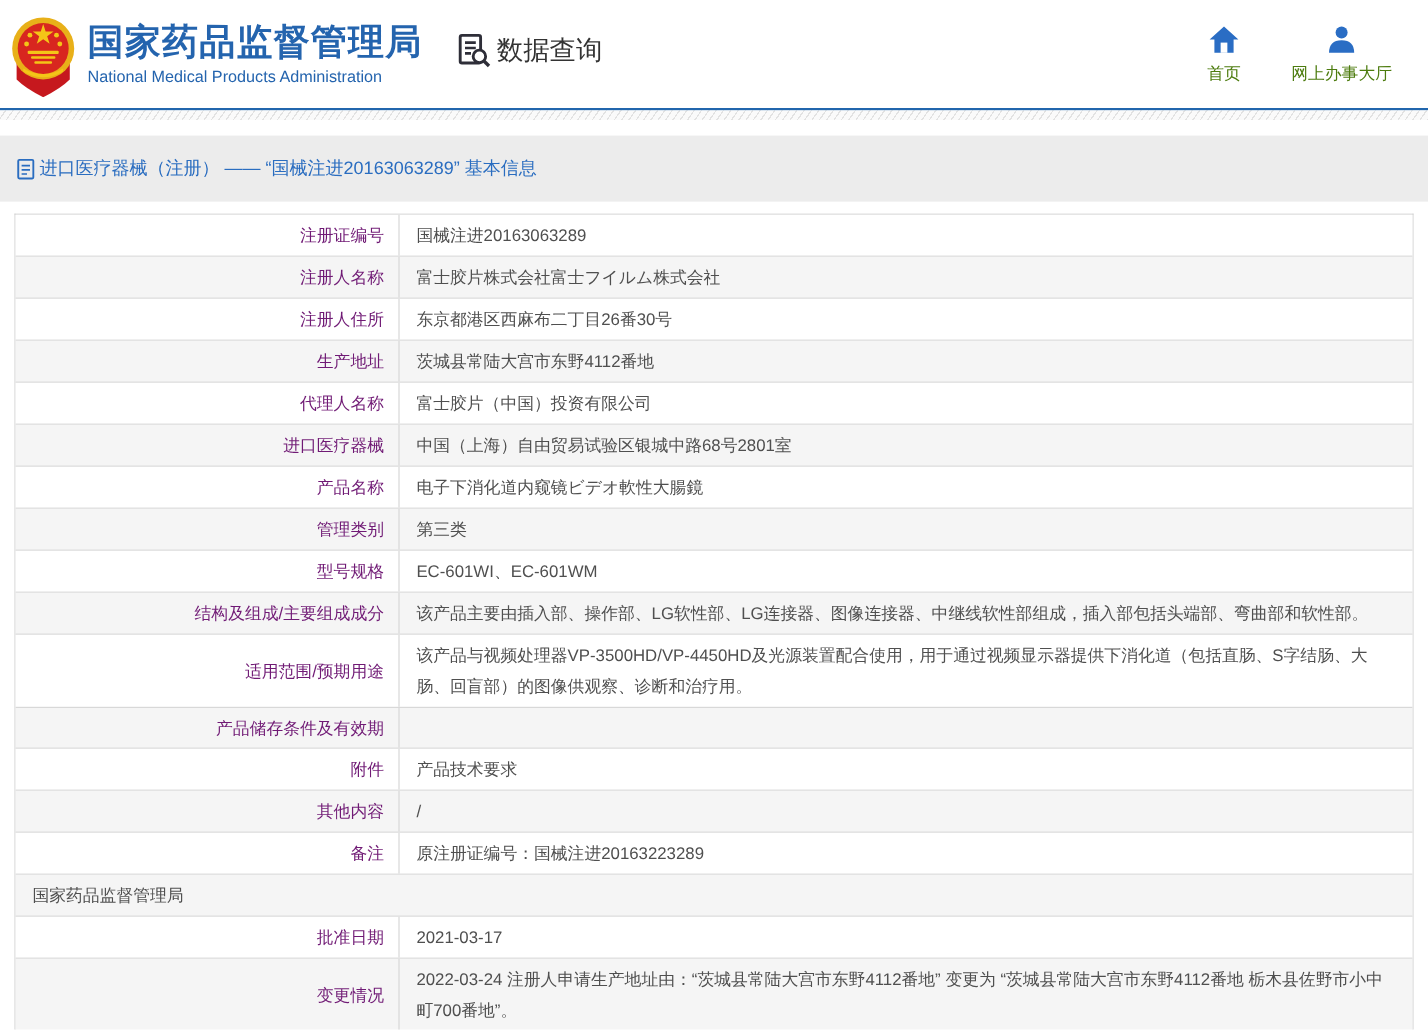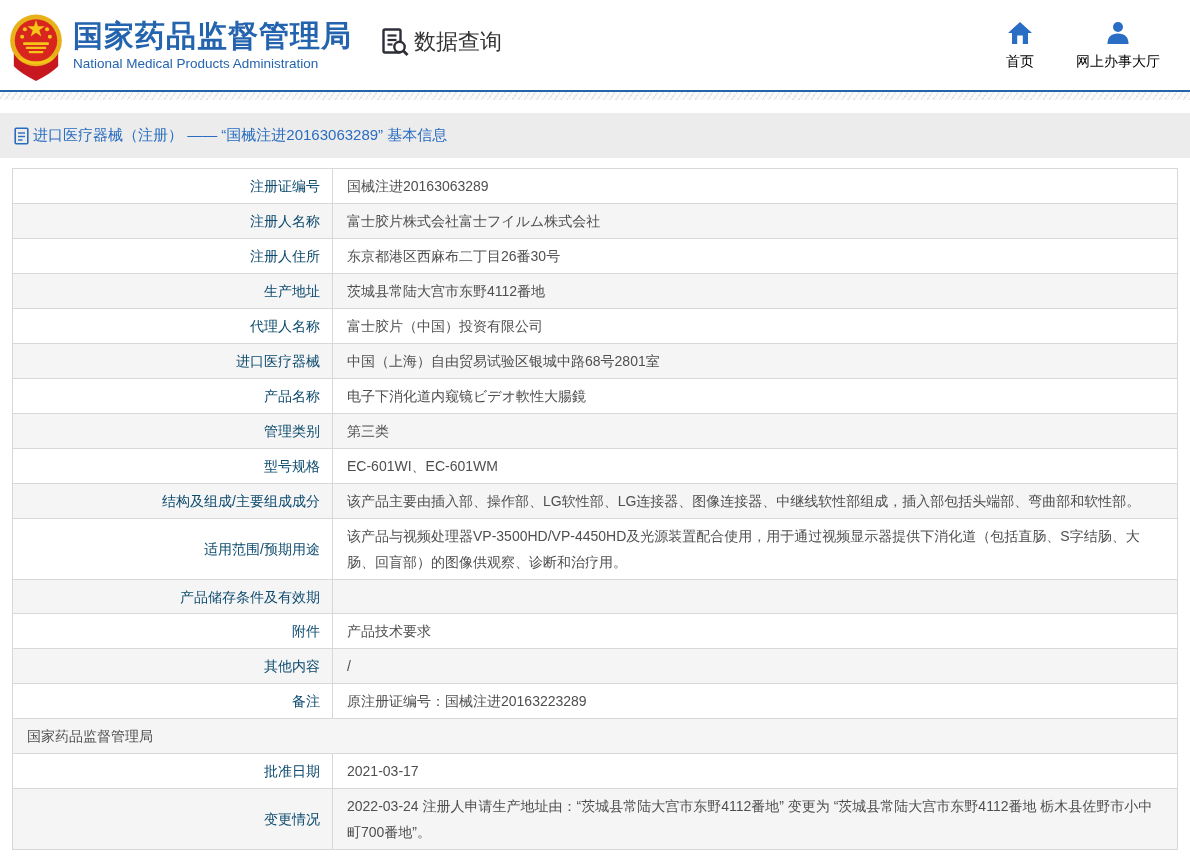--- a/index.html
+++ b/index.html
@@ -44,37 +44,37 @@
   }
   .header-nav { display: flex; align-items: center; gap: 42px; }
   .nav-item {
     display: flex;
     flex-direction: column;
     align-items: center;
     cursor: pointer;
     text-decoration: none;
   }
   .nav-item svg { width: 26px; height: 26px; }
-  .nav-label { font-size: 14px; color: #000000; margin-top: 7px; white-space: nowrap; }
+  .nav-label { font-size: 14px; color: #4d7c0f; margin-top: 7px; white-space: nowrap; }
 
   
   .header-rule { height: 2px; background: #2166ad; }
   .hatch-strip {
     height: 8px;
     background: repeating-linear-gradient(
       -55deg,
       #e2e2e2 0px, #e2e2e2 1px,
       #fafafa 1px, #fafafa 5px
     );
   }
 
   
   .breadcrumb-bar {
     margin-top: 13px;
-    height: 45px;
+    height: 55px;
     background: #ececec;
     display: flex;
     align-items: center;
     padding: 12px 14px;
   }
   .breadcrumb-bar svg { width: 15px; height: 18px; flex: 0 0 auto; }
   .breadcrumb-text {
     font-size: 15px;
     color: #2a6dc0;
     margin-left: 4px;
@@ -94,21 +94,21 @@
     background: #fff;
   }
   .row:nth-child(even) { background: #f5f5f5; }
   .cell-label {
     width: 320px;
     flex: 0 0 auto;
     text-align: right;
     padding: 4px 12px;
     border-right: 1px solid #d8d8d8;
     font-size: 14px;
-    color: #0c4a6e;
+    color: #701a75;
     display: flex;
     align-items: center;
     justify-content: flex-end;
     line-height: 24px;
   }
   .cell-value {
     flex: 1 1 auto;
     padding: 4px 14px;
     font-size: 14px;
     color: #4f4f4f;

